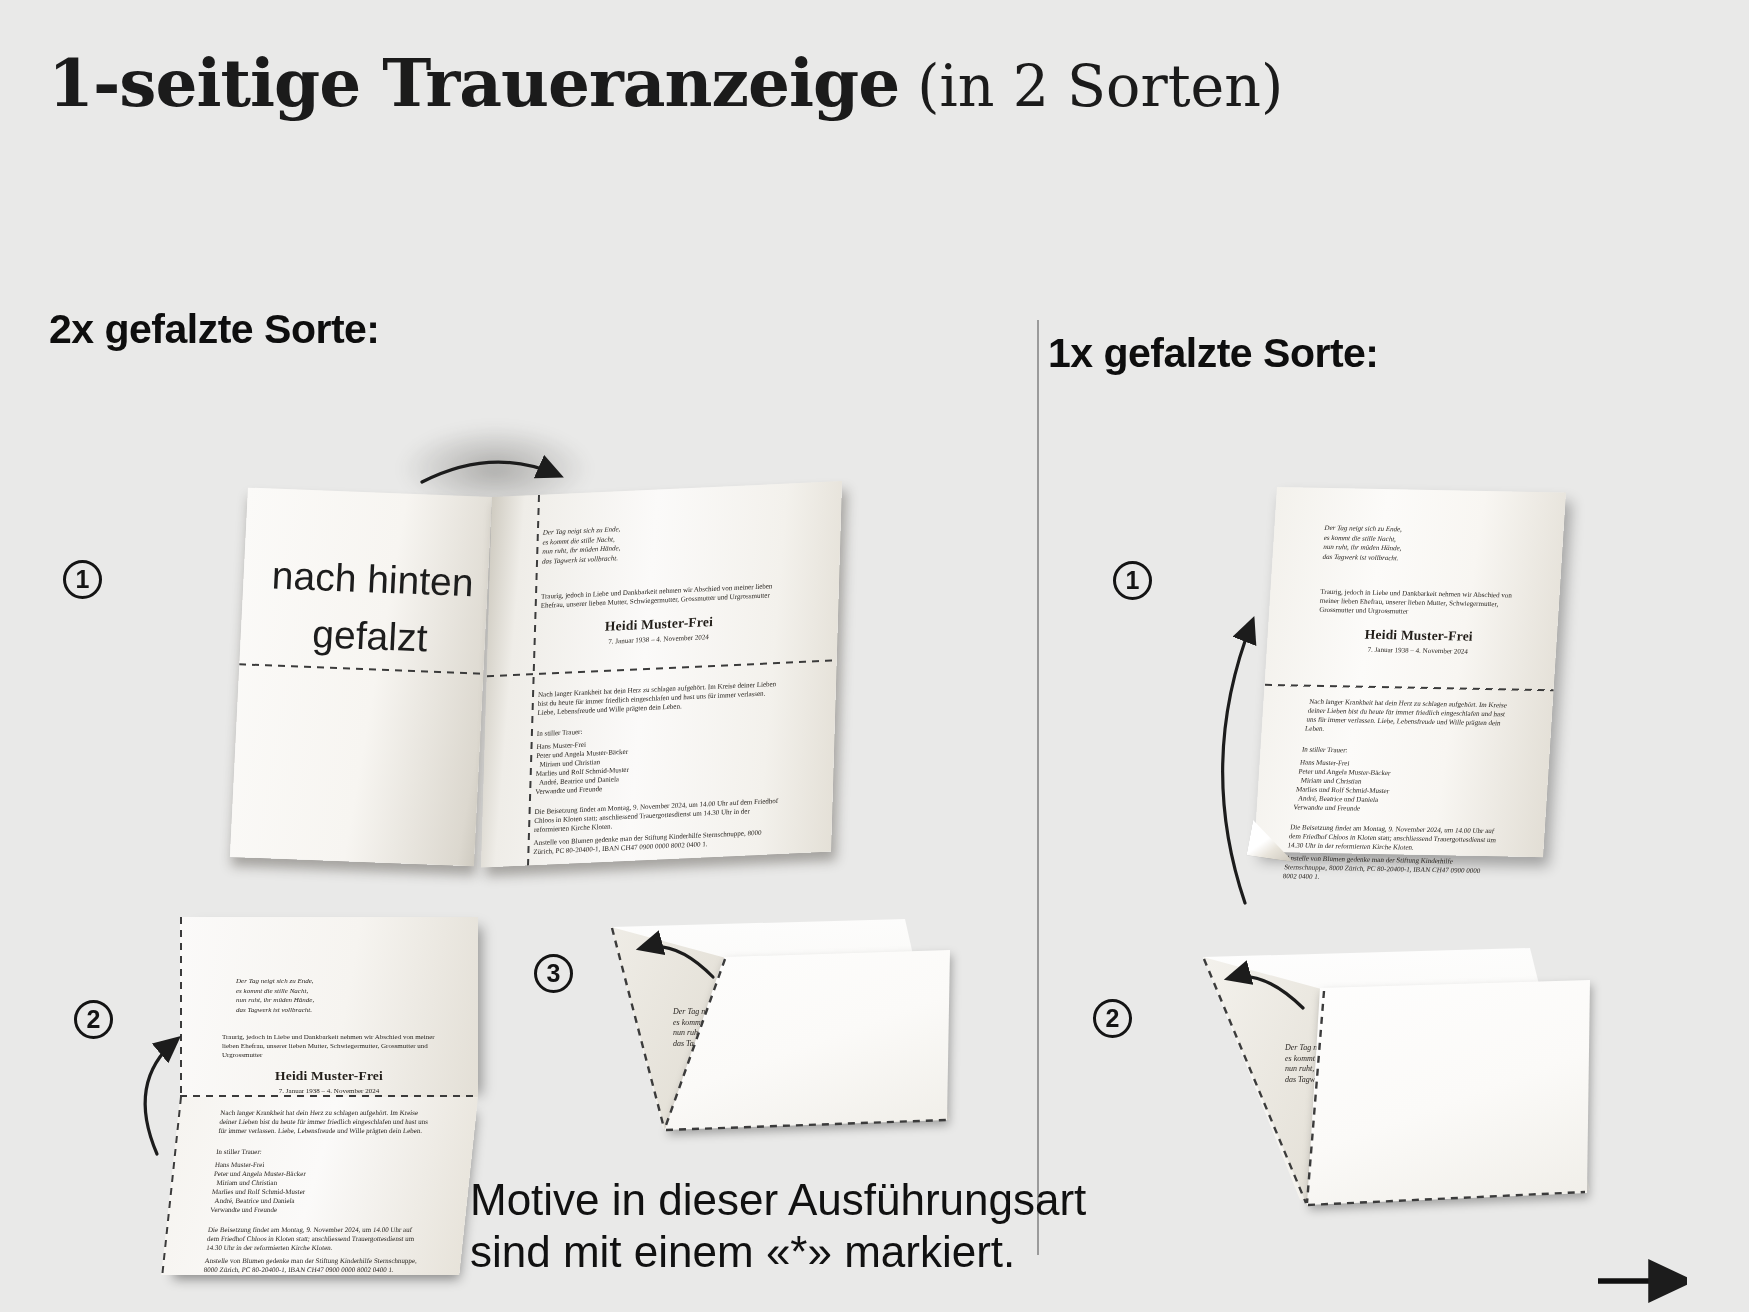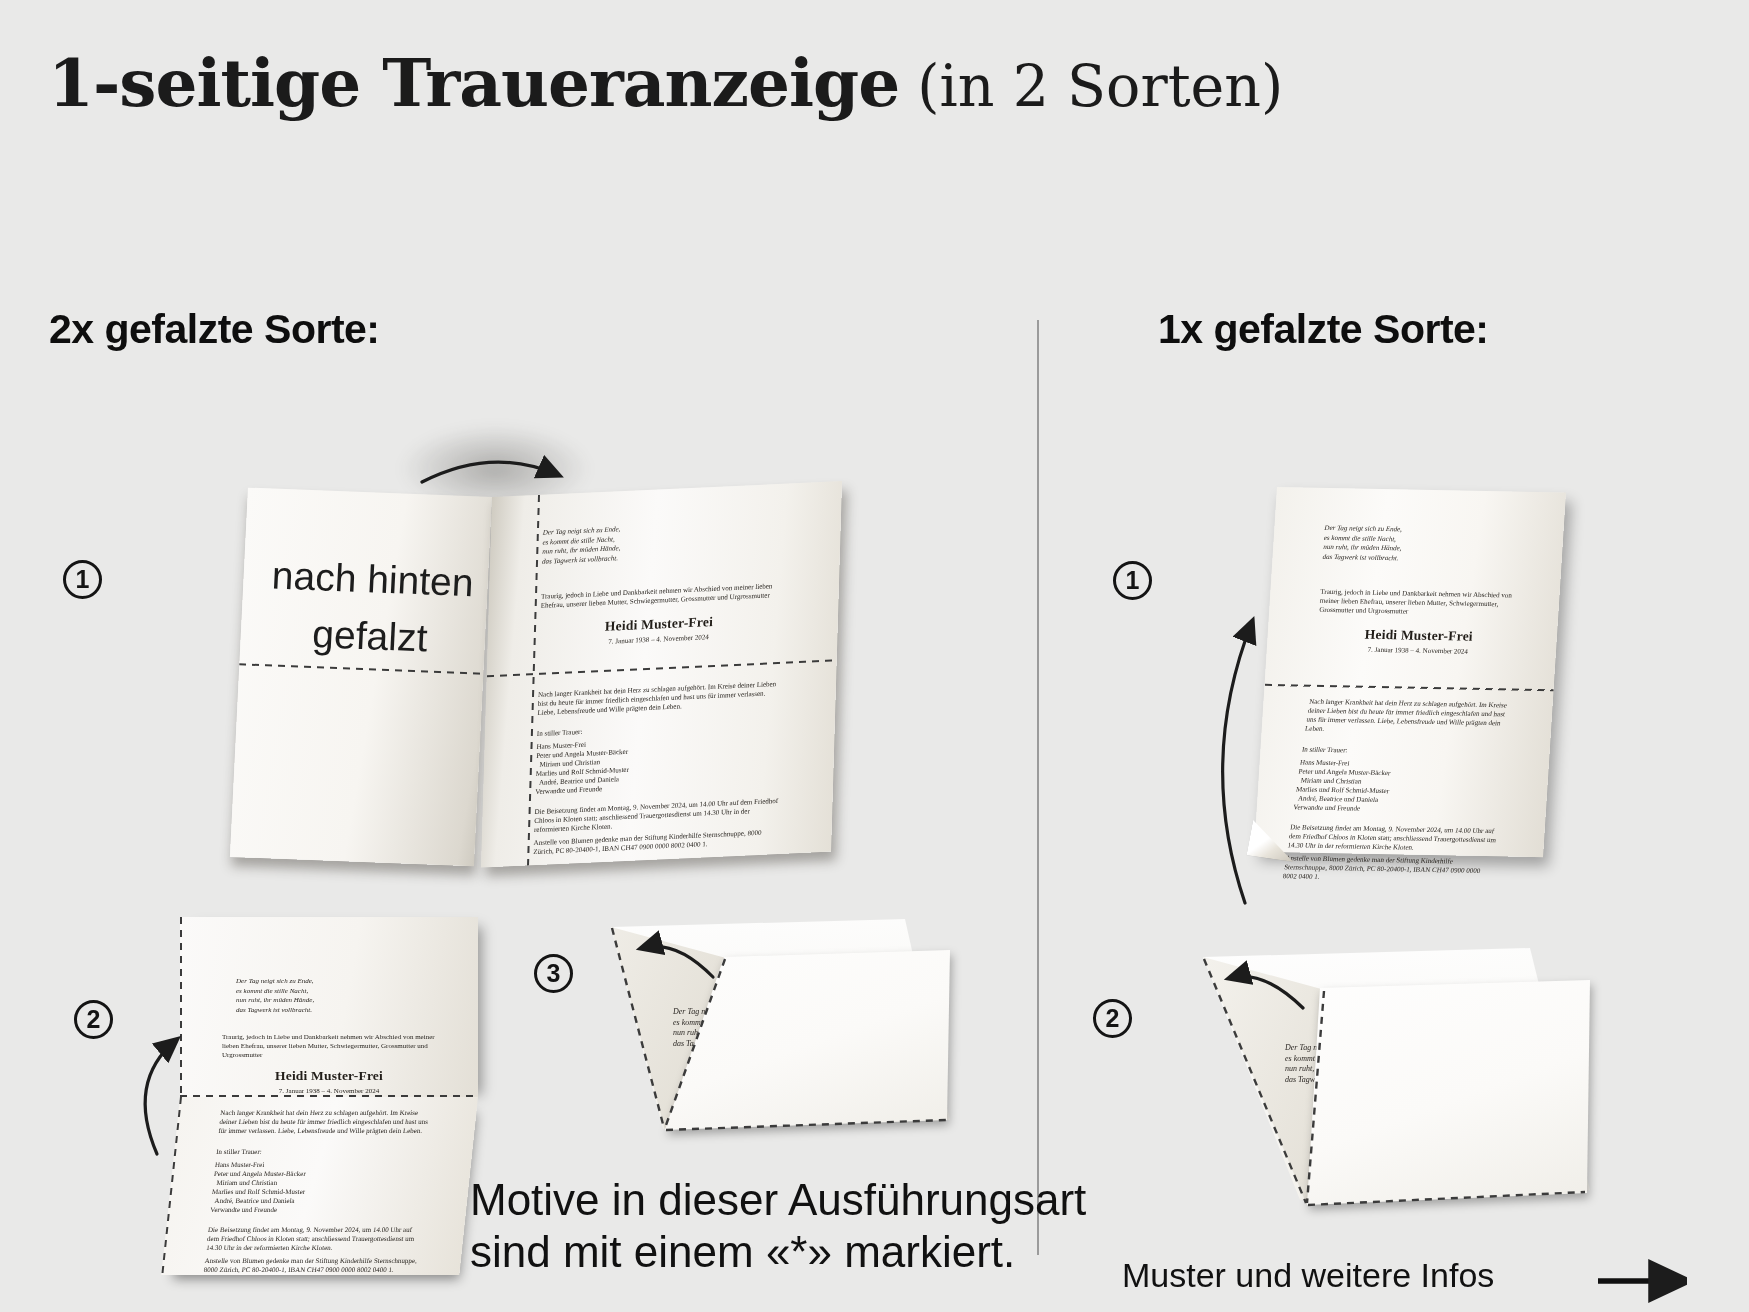--- a/index.html
+++ b/index.html
@@ -6,21 +6,21 @@
   body{background:#e9e9e8;font-family:"Liberation Sans",sans-serif;}
   .canvas{position:relative;width:1687px;height:1312px;background:#e9e9e8;overflow:hidden;}
 
   
   .title{position:absolute;left:48px;top:44px;font-family:"DejaVu Serif",serif;font-weight:700;
          font-size:66px;letter-spacing:-1px;color:#1b1b1b;white-space:nowrap;}
   .title .suffix{font-weight:400;font-size:57px;letter-spacing:0;}
   .subtitle{position:absolute;left:48px;top:178px;font-size:34px;color:#161616;}
 
   .sec-head{position:absolute;top:306px;font-size:41px;font-weight:700;color:#0e0e0e;letter-spacing:-.5px;}
-  .sec-head.left{left:49px;} .sec-head.right{left:1158px;}
+  .sec-head.left{left:49px;} .sec-head.right{left:1048px;margin-top:24px;}
   .divider{position:absolute;left:1037px;top:320px;width:2px;height:935px;background:#9b9b9b;}
 
   
   .badge{position:absolute;width:33px;height:33px;border:3.5px solid #141414;border-radius:50%;
          display:flex;align-items:center;justify-content:center;font-size:25px;font-weight:700;color:#141414;}
 
   
   .dash-h{position:absolute;height:2.4px;background:repeating-linear-gradient(90deg,#3b3b3b 0 7px,transparent 7px 13px);}
   .dash-v{position:absolute;width:2.4px;background:repeating-linear-gradient(180deg,#3b3b3b 0 7px,transparent 7px 13px);}
 
@@ -241,21 +241,20 @@
 nun ruht, ihr müden Hände,
 das Tagwerk ist vollbracht.</div>
     </div>
     <div class="sheet-front-wrap">
       <div class="sheet-front"></div>
     </div>
   </div>
 
   <div class="note">Motive in dieser Ausführungsart
 sind mit einem «*» markiert.</div>
-  <div class="footer-link">Muster und weitere Infos</div>
 
   <svg class="overlay" width="1749" height="1312" viewBox="0 0 1749 1312">
     <defs>
       <marker id="ah" orient="auto" markerWidth="10" markerHeight="9" refX="6.5" refY="4" markerUnits="strokeWidth">
         <path d="M0 0 L8.5 4 L0 8 z" fill="#1c1c1c"></path>
       </marker>
     </defs>
     <g fill="none" stroke="#1c1c1c" stroke-width="3.2" stroke-linecap="round">
       <path d="M 422 482 Q 492 446 558 475" marker-end="url(#ah)"></path>
       <path d="M 157 1154 Q 126 1082 176 1040" marker-end="url(#ah)"></path>

